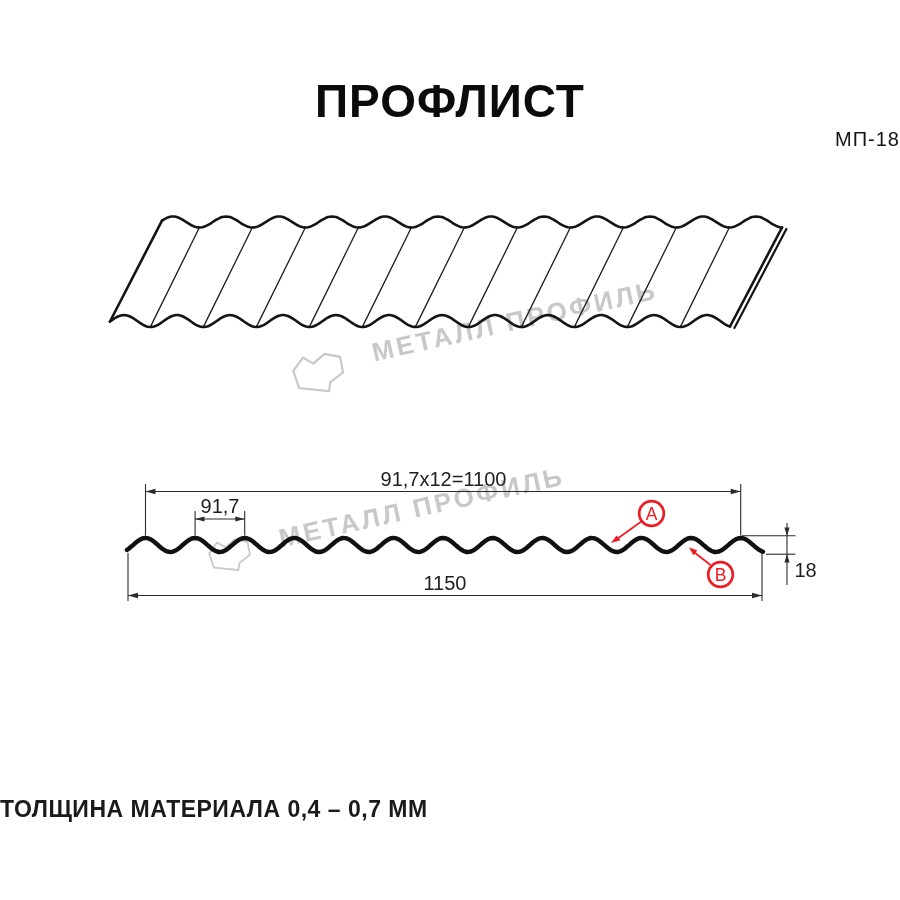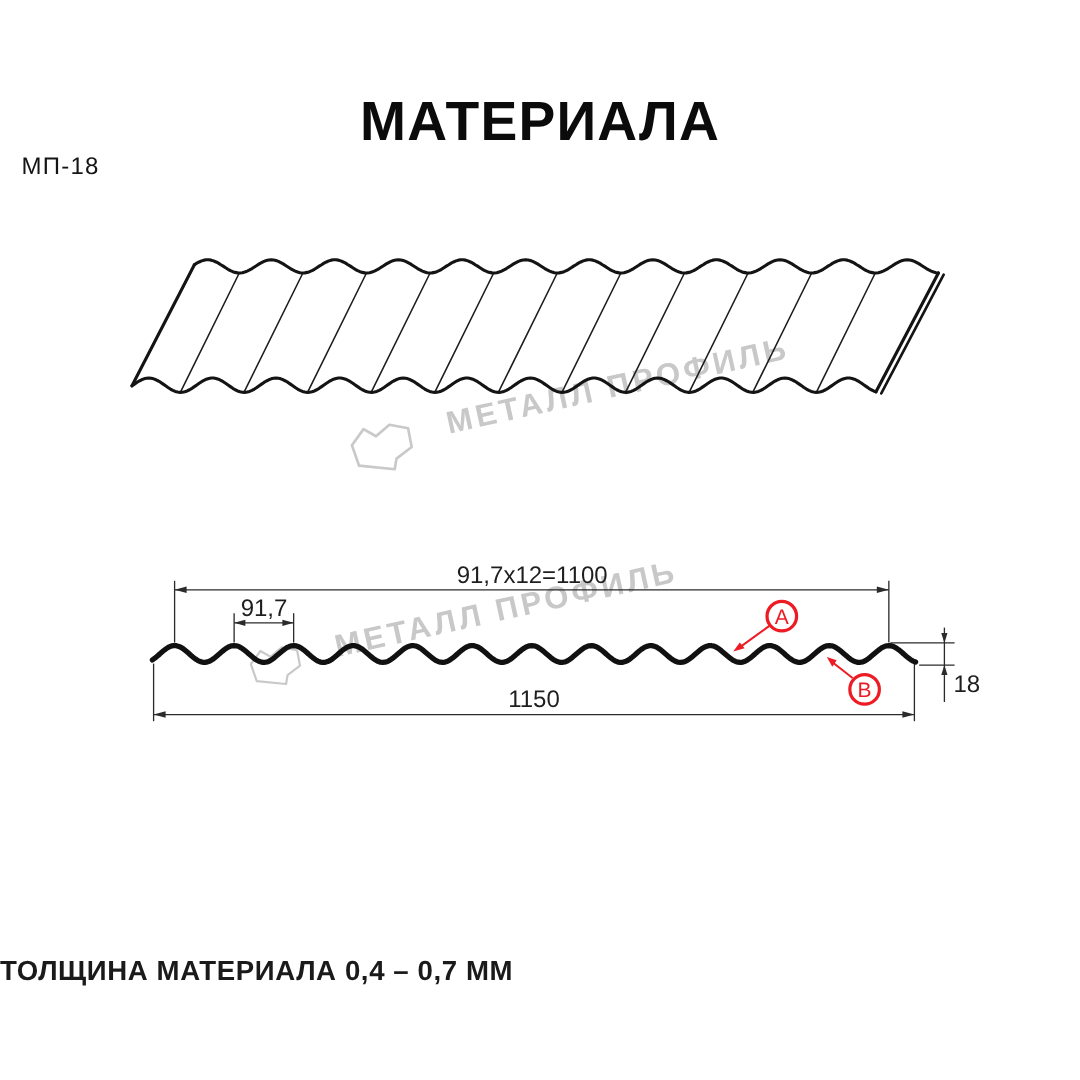--- a/index.html
+++ b/index.html
@@ -2,21 +2,21 @@
 <html><head>
 <meta charset="utf-8">
 <style>
   html,body { margin:0; padding:0; background:#ffffff; }
   body { width:900px; height:900px; overflow:hidden;
          font-family:"Liberation Sans","DejaVu Sans",sans-serif; }
   .stage { position:relative; width:900px; height:900px; background:#fff; }
 
   .title { position:absolute; left:0; right:0; top:74px; text-align:center;
            font-size:46px; font-weight:800; letter-spacing:1px; color:#0b0b0b; }
-  .subtitle { position:absolute; left:0; right:0; top:128px; text-align:left;
+  .subtitle { position:absolute; left:0; right:0; top:128px; text-align:right;
               font-size:20px; font-weight:500; letter-spacing:1px; color:#141414;margin-left:18px; }
   .footer-note { position:absolute; left:0; right:0; top:796px; text-align:left;
                  font-size:23px; font-weight:600; letter-spacing:0.5px; color:#1a1a1a; }
 
   .wm { position:absolute; z-index:1; }
   .wm-text { font-size:26px; font-weight:700; letter-spacing:3px; color:#c8c8c8;
              white-space:nowrap; transform-origin:0 0; transform:rotate(-12.5deg); }
 
   svg.overlay { position:absolute; left:0; top:0; z-index:2; }
 
@@ -31,21 +31,21 @@
   .redfill{ fill:#ed1c24; stroke:none; }
   .redcirc{ stroke:#ed1c24; stroke-width:2.7; fill:none; }
   .redtext{ font-family:"Liberation Sans","DejaVu Sans",sans-serif; font-size:17.5px; fill:#ed1c24; }
   .logo-shape { fill:none; stroke:#c9c9c9; stroke-width:3; stroke-linejoin:round; }
 </style>
 </head>
 <body>
 
 <div class="stage">
 
-  <div class="title">МАТЕРИАЛА</div>
+  <div class="title">ПРОФЛИСТ</div>
   <div class="subtitle">МП-18</div>
 
   <svg class="wm" style="left:289px; top:345px;" width="68" height="52" viewBox="0 0 90 70">
     <polygon class="logo-shape" points="5,35 18,17 32,25 47,12 68,16 72,37 55,50 53,62 13,58"></polygon>
   </svg>
   <div class="wm wm-text" style="left:369px; top:338px;">МЕТАЛЛ ПРОФИЛЬ</div>
 
   <svg class="wm" style="left:206px; top:532px;" width="55" height="43" viewBox="0 0 90 70">
     <polygon class="logo-shape" points="5,35 18,17 32,25 47,12 68,16 72,37 55,50 53,62 13,58"></polygon>
   </svg>

